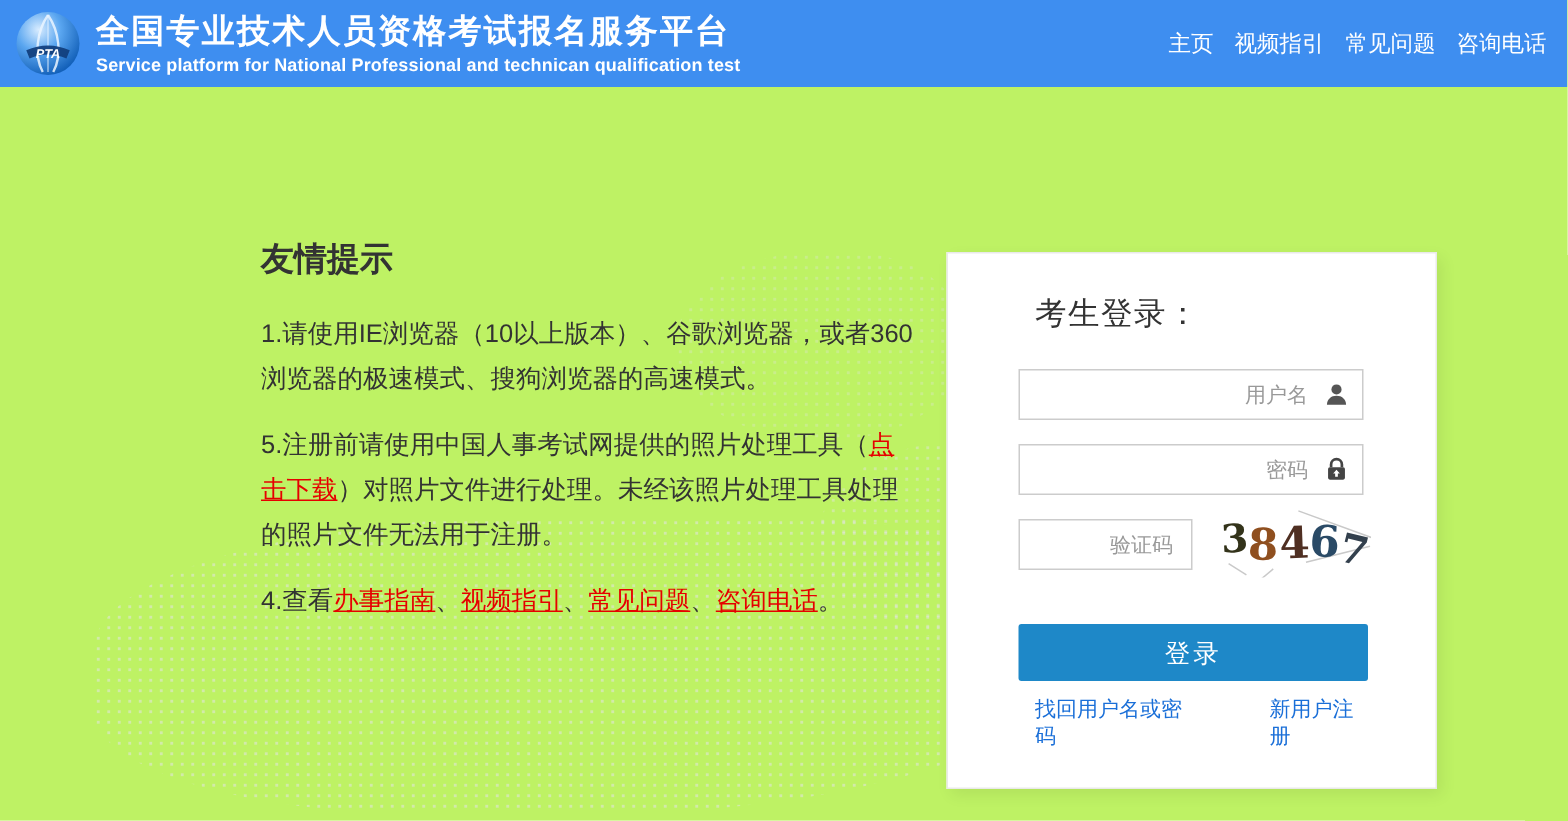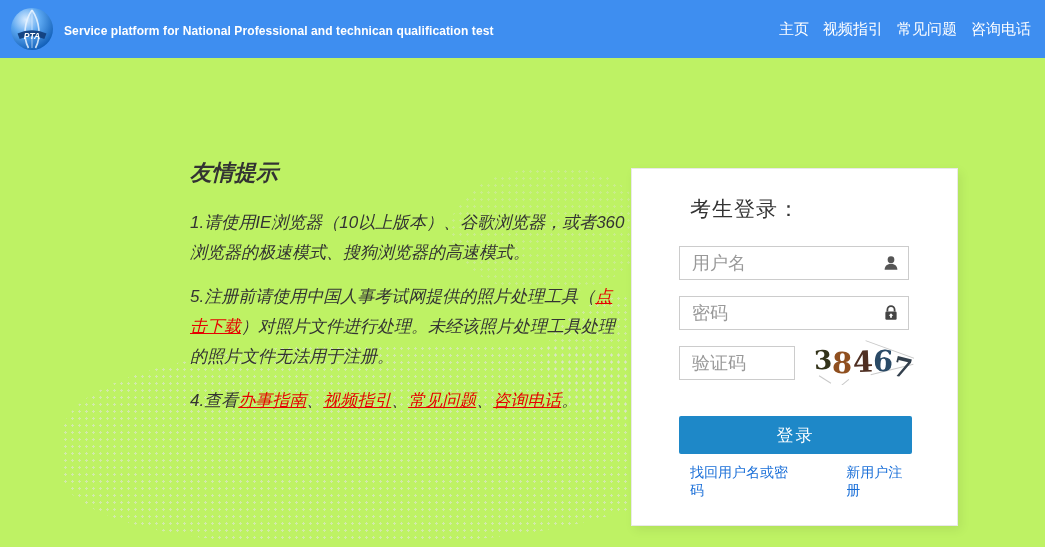--- a/index.html
+++ b/index.html
@@ -21,34 +21,34 @@
   .dots { position:absolute;
           background-image:radial-gradient(#e4e4e4 1.1px, transparent 1.2px);
           background-size:7px 7px; }
   .d1 { left:62px; top:345px; width:648px; height:198px; opacity:.55;
         border-radius:45% 30% 50% 35%; }
   .d2 { left:545px; top:295px; width:185px; height:130px; opacity:.45; border-radius:50%; }
   .d3 { left:450px; top:168px; width:190px; height:125px; opacity:.3;
         border-radius:50% 40% 45% 50%; }
 
   
-  .tips { position:absolute; left:190px; top:158px; width:437px;font-style:italic; }
+  .tips { position:absolute; left:174px; top:158px; width:437px; }
   .tips h2 { font-size:22px; font-weight:bold; color:#333; margin:0 0 20px; }
   .tips p { font-size:17px; line-height:30px; color:#333; margin:0 0 14px; }
   .red-link { color:var(--red-link,#e60000); text-decoration:underline; cursor:pointer; }
 
   
   .login-card { position:absolute; left:631px; top:168px; width:327px; height:358px;
                 background:#fff; border:1px solid #e9e9e9;
                 box-shadow:3px 4px 10px rgba(0,0,0,.07); }
   .login-heading { position:absolute; left:47px; top:26px; font-size:21px; color:#333;
                    font-weight:500; letter-spacing:1px;margin-left:11px; }
   .input-wrap { position:absolute; left:47px; width:230px; height:34px; }
   .input-wrap input { width:100%; height:100%; border:1px solid #ccc; padding:0 36px 0 12px;
-                      font-size:18px; color:#333; font-family:inherit; outline:none; }
+                      font-size:14px; color:#333; font-family:inherit; outline:none;text-align:right; }
   .input-wrap input::placeholder { color:#999; }
   .iw-user { top:77px; } .iw-pass { top:127px; }
   .iw-cap  { top:177px; width:116px; }
   .iw-cap input { padding:4px 12px; }
   .input-icon { position:absolute; right:9px; top:50%; transform:translateY(-50%);
                 width:18px; height:18px; pointer-events:none; }
   .captcha { position:absolute; left:180px; top:170px; width:102px; height:46px;
              display:flex; align-items:center; justify-content:center; cursor:pointer;
              font-family:"DejaVu Serif",serif; font-weight:bold; overflow:hidden; }
   .captcha span { display:inline-block; line-height:1; }
@@ -87,20 +87,21 @@
         </defs>
         <circle cx="22" cy="22" r="21" fill="url(#lg)"></circle>
         <path d="M22 3 C 14.5 14, 12.5 30, 18.5 41" stroke="#eaf4ff" stroke-width="1.6" fill="none" opacity="0.85"></path>
         <path d="M22 3 C 29.5 14, 31.5 30, 25.5 41" stroke="#eaf4ff" stroke-width="1.6" fill="none" opacity="0.85"></path>
         <path d="M22 3 L22 41" stroke="#eaf4ff" stroke-width="1.1" opacity="0.55"></path>
         <path d="M7.5 26.5 q14.5 -6.5 29 0 l-2.2 5.5 q-12.3 -5.3 -24.6 0 z" fill="#123f7d" opacity="0.95"></path>
         <text x="22" y="31.5" text-anchor="middle" font-size="8.5" font-style="italic" font-weight="bold" fill="#ffffff" font-family="Liberation Sans, sans-serif">PTA</text>
       </svg>
     </div>
     <div class="title-block">
+      <div class="hdr-title">全国专业技术人员资格考试报名服务平台</div>
       <div class="hdr-subtitle">Service platform for National Professional and technican qualification test</div>
     </div>
     <div class="nav">
       <a>主页</a>
       <a>视频指引</a>
       <a>常见问题</a>
       <a>咨询电话</a>
     </div>
   </div>
 

